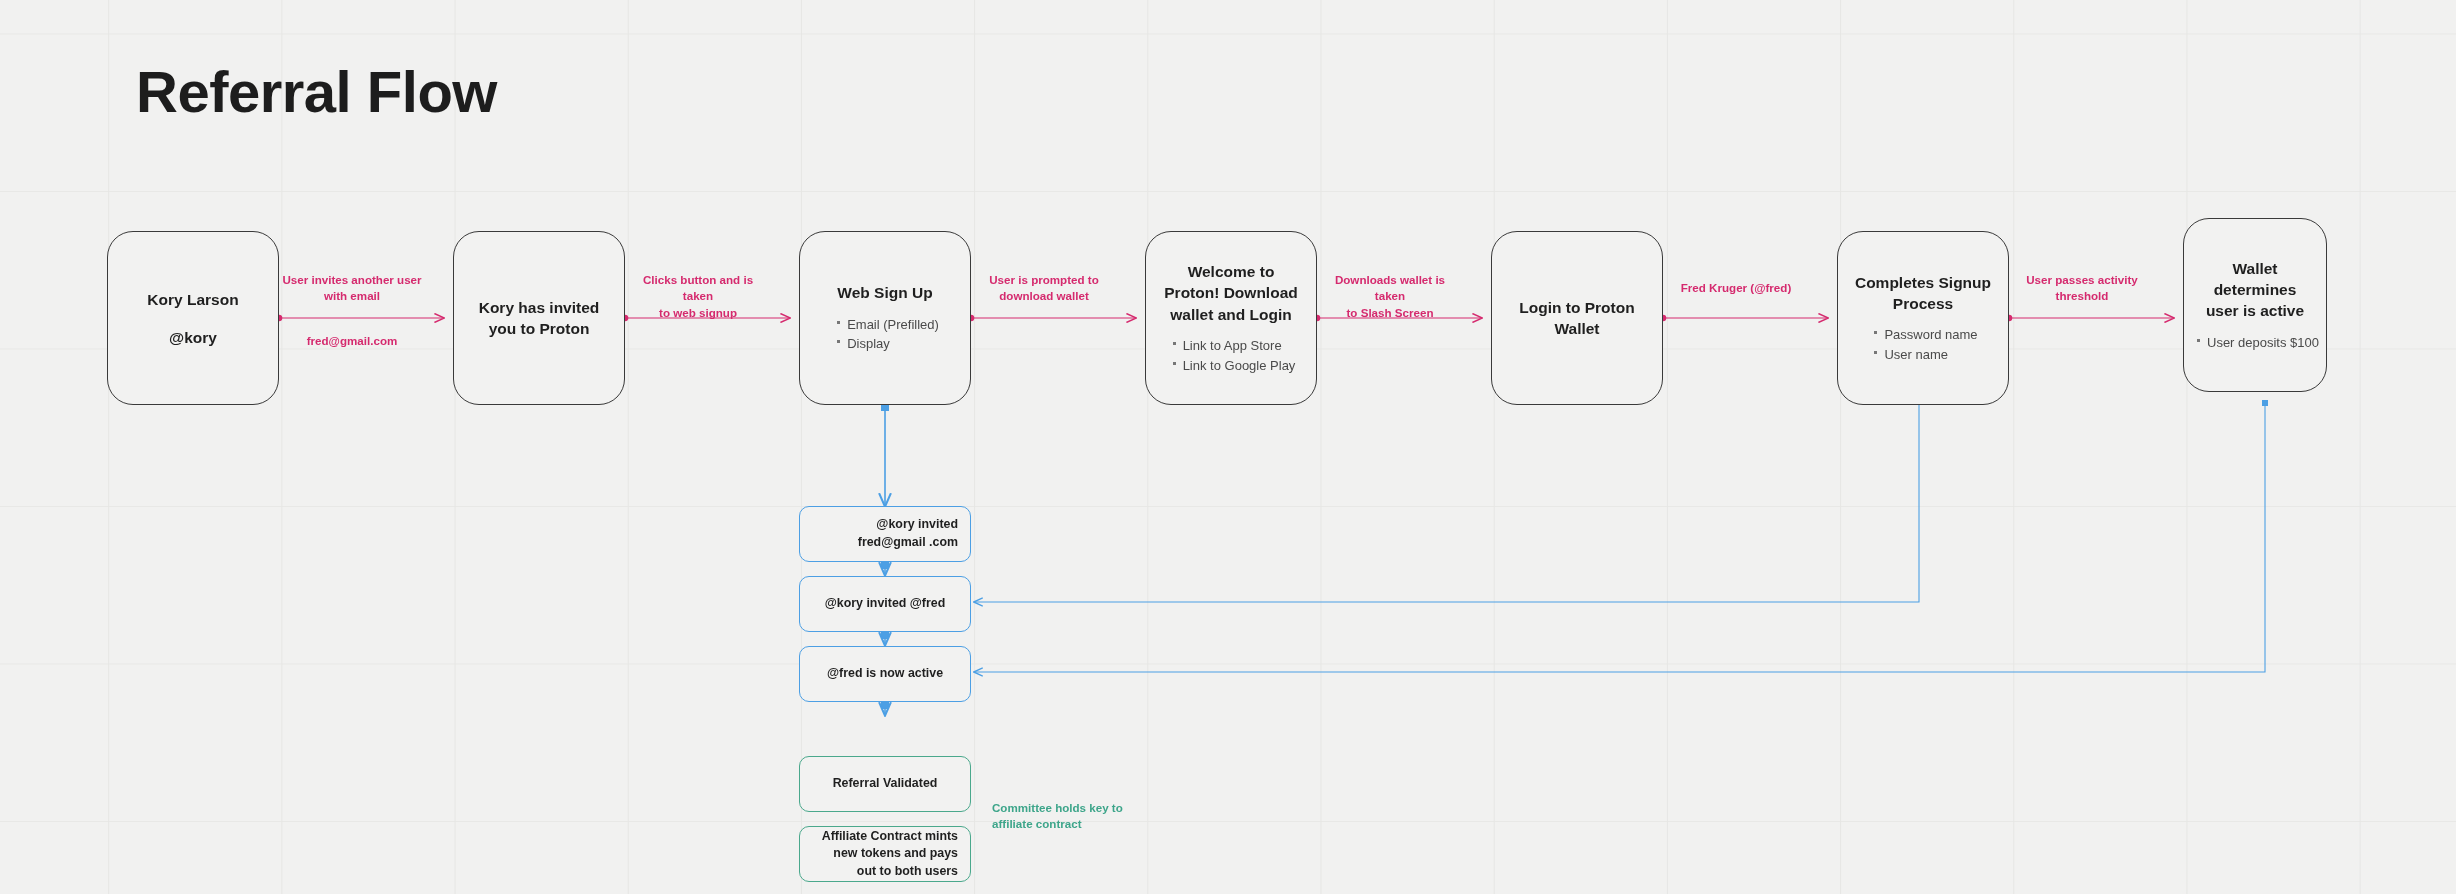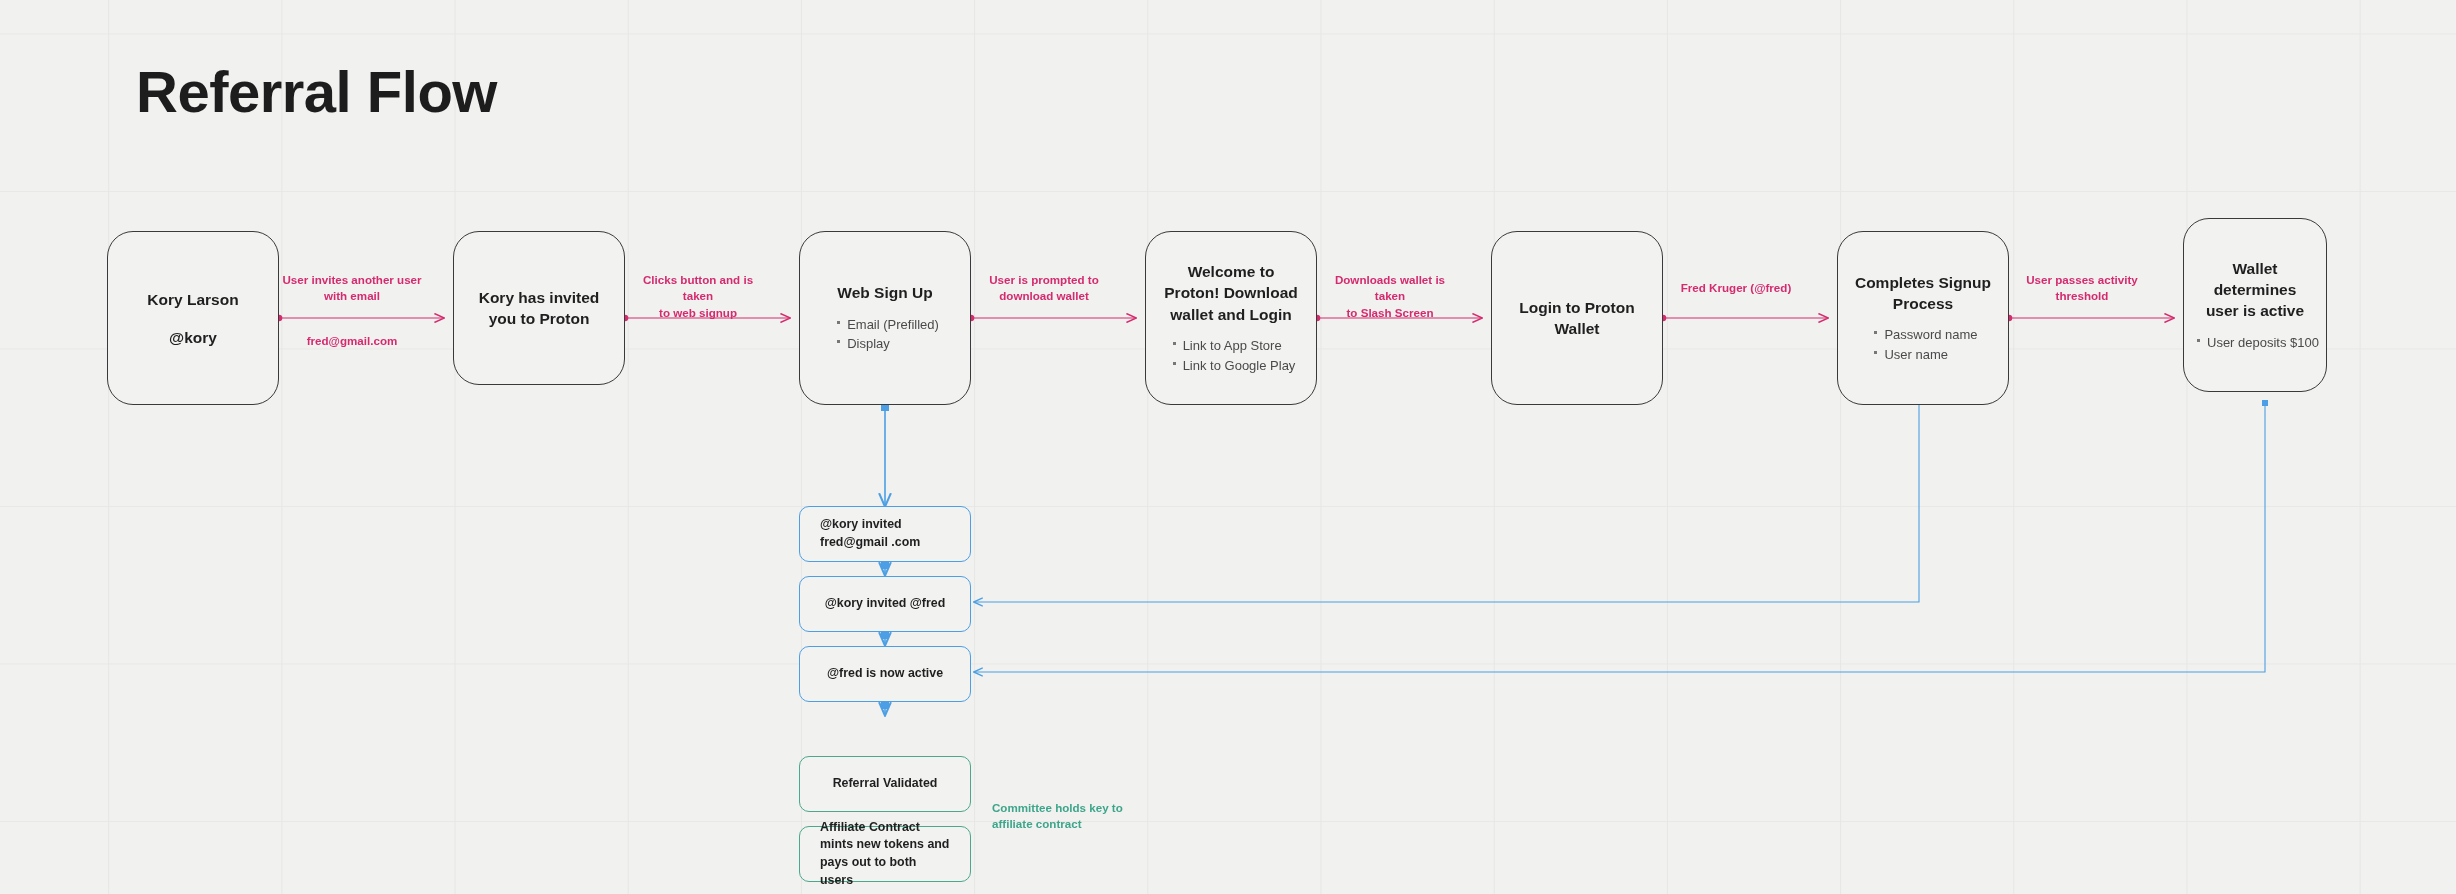--- a/index.html
+++ b/index.html
@@ -84,26 +84,26 @@
 
   .sbox {
     position: absolute;
     box-sizing: border-box;
     border: 1.4px solid #4c9fe4;
     border-radius: 10px;
     background: #f2f2f1;
     display: flex;
     align-items: center;
     justify-content: center;
-    text-align: left;
+    text-align: right;
     font-size: 12.4px;
     font-weight: bold;
     color: #1f1f1f;
     line-height: 1.42;
-    padding: 4px 20px;
+    padding: 4px 12px;
   }
   .sbox.green { border-color: #4aa88c; margin-top: 40px; }
 
   .elabel {
     position: absolute;
     font-size: 11.6px;
     font-weight: bold;
     color: #d52a6e;
     text-align: center;
     line-height: 1.42;
@@ -191,21 +191,21 @@
       <rect x="2262" y="400" width="6" height="6" fill="#4c9fe4" stroke="none"></rect>
       <path d="M2265,404 L2265,672 L974,672" marker-end="url(#ah-blue)"></path>
     </g>
   </svg>
 
   <div class="node" style="left:107px; top:231px; width:172px; height:174px;">
     <div class="ntitle">Kory Larson</div>
     <div class="nsub">@kory</div>
   </div>
 
-  <div class="node" style="left:453px; top:231px; width:172px; height:154px;">
+  <div class="node" style="left:453px; top:231px; width:172px; height:174px;">
     <div class="ntitle">Kory has invited you to Proton</div>
   </div>
 
   <div class="node" style="left:799px; top:231px; width:172px; height:174px;">
     <div class="ntitle">Web Sign Up</div>
     <ul>
       <li>Email (Prefilled)</li>
       <li>Display</li>
     </ul>
   </div>

